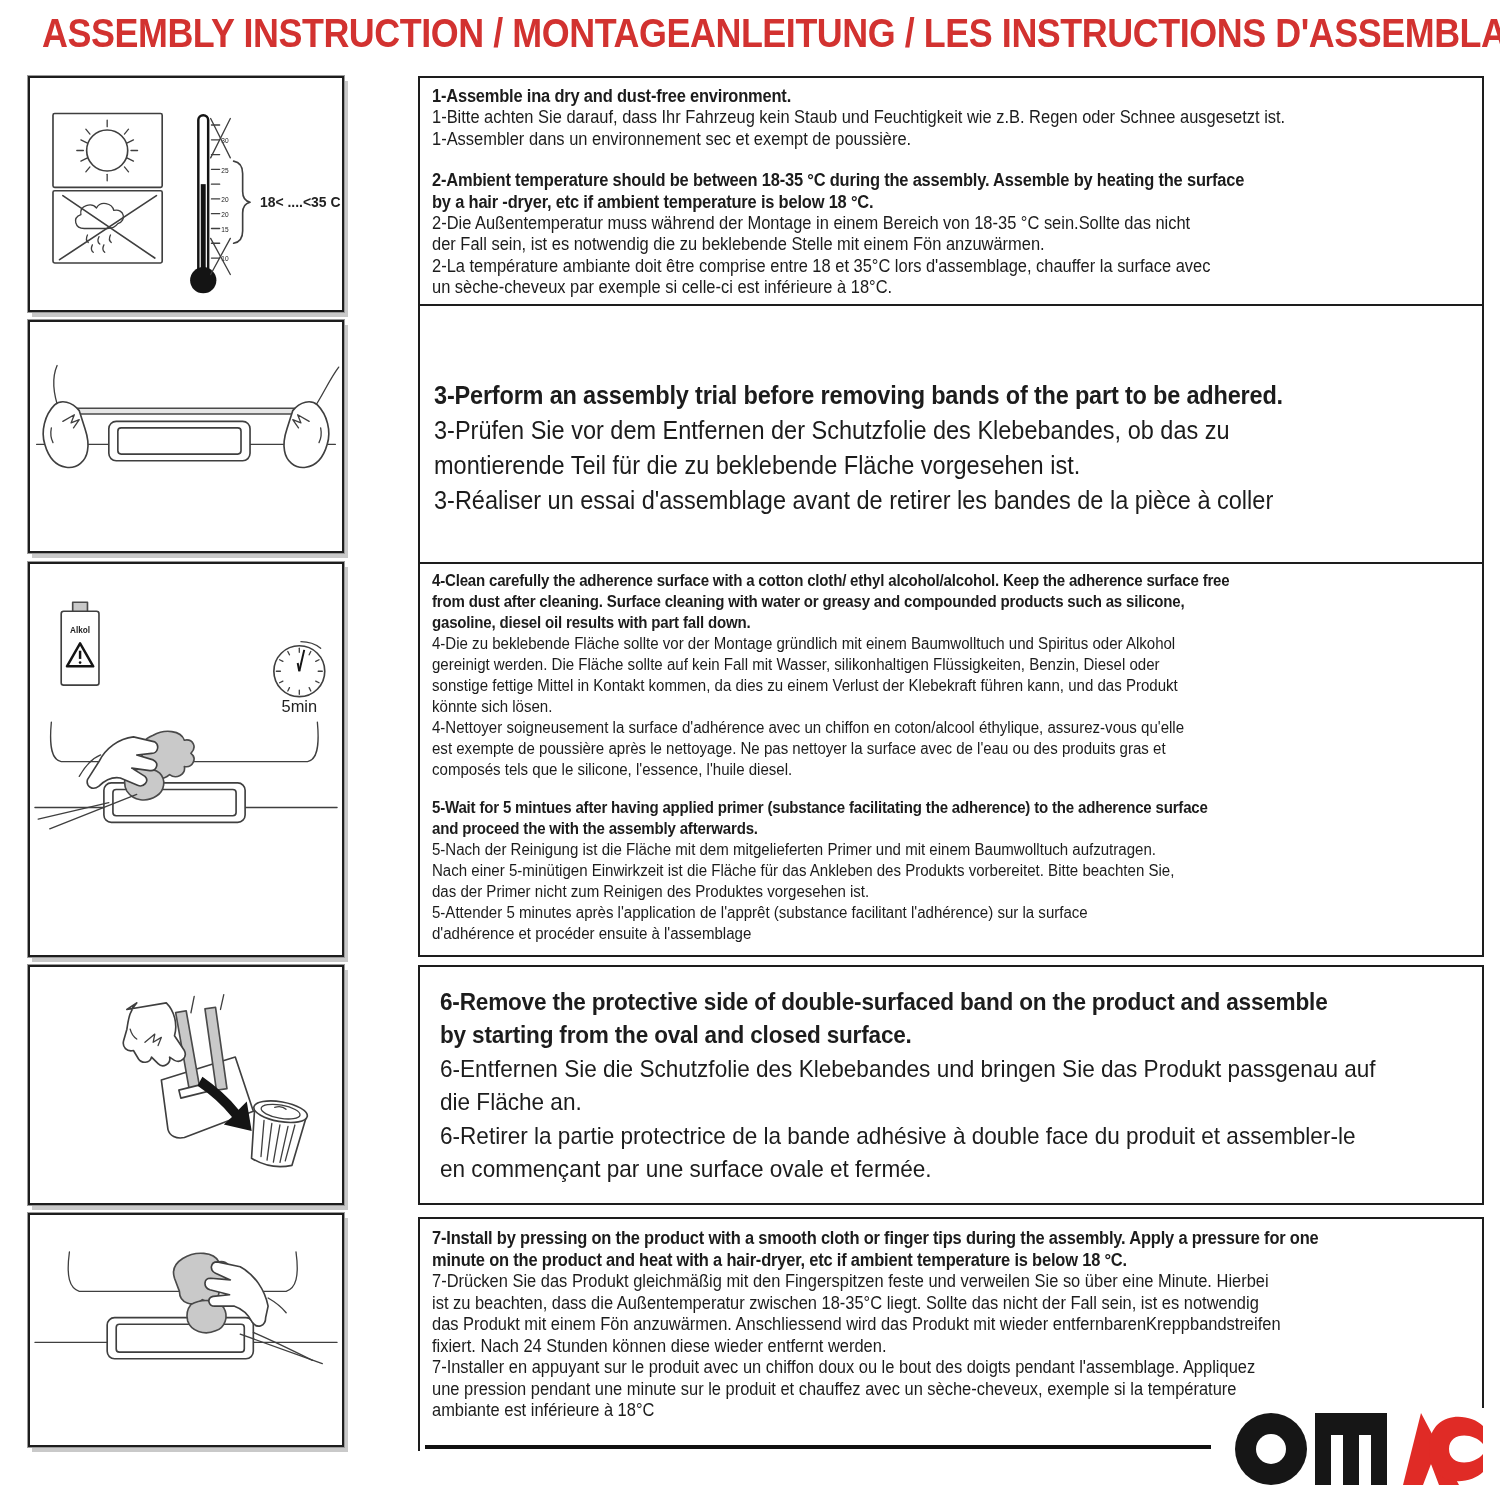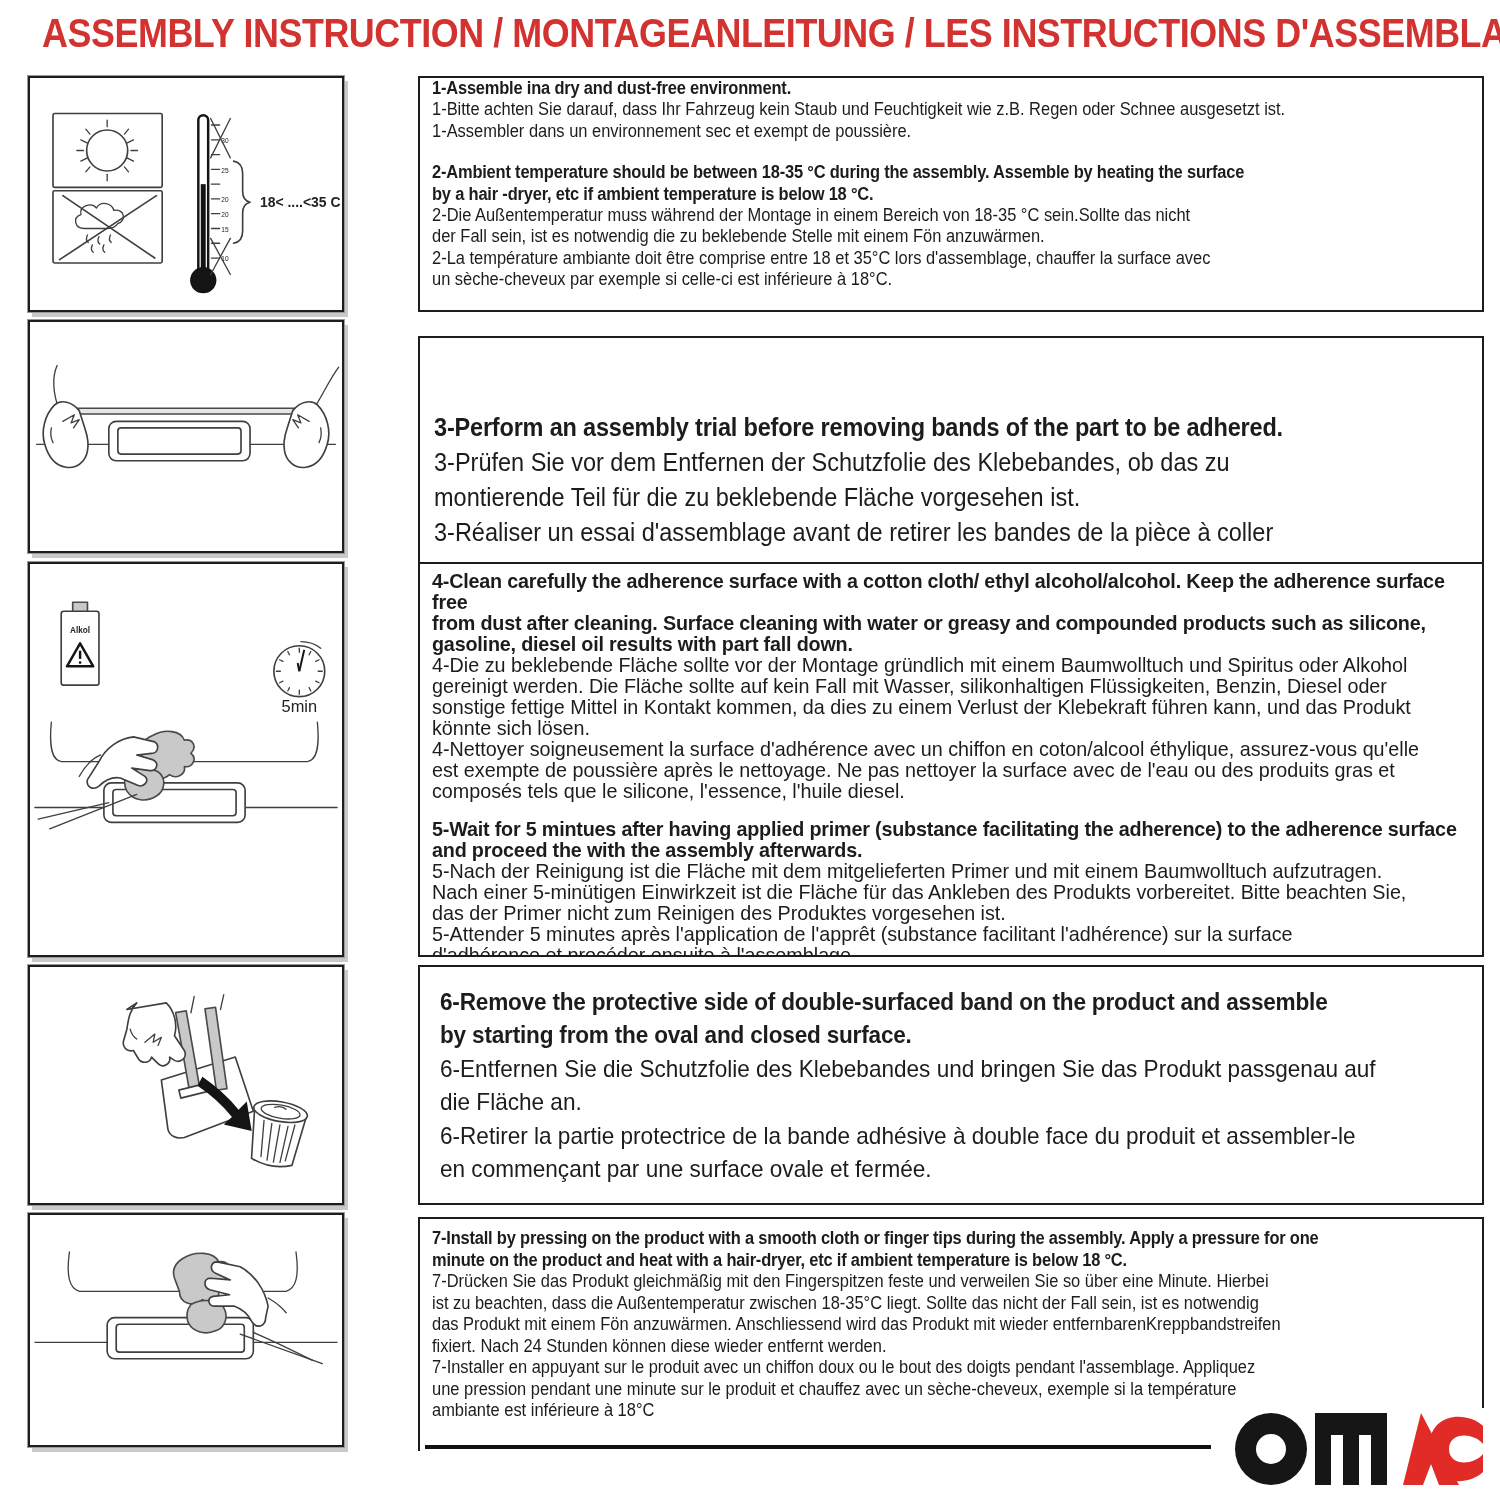--- a/index.html
+++ b/index.html
@@ -21,24 +21,24 @@
   .lbox svg{display:block;width:100%;height:100%}
   .tbox{
     position:absolute;left:418px;width:1066px;background:#fff;
     border:2px solid #1d1d1d;overflow:hidden;
   }
   .pad{padding:7px 12px}
   .condense{transform:scaleX(.94);transform-origin:0 0;width:106.3%}
   .tbox p{margin:0;white-space:pre-line}
   .tbox p.b{font-weight:bold;letter-spacing:-.2px}
   .tbox p.gap{margin-top:20px}
-  .s1 .pad{font-size:17.5px;line-height:21.4px;padding-top:0}
+  .s1 .pad{font-size:17.5px;line-height:21.4px;padding-top:8px}
   .s2{display:flex;align-items:center}
   .s2 .pad{font-size:25px;line-height:35px;padding-left:14px;padding-right:2px}
-  .s3 .pad{font-size:21px;line-height:21px;padding-top:6px}
+  .s3 .pad{font-size:16px;line-height:21px;padding-top:6px}
   .s3 p.gap{margin-top:17px}
   .s4{display:flex;align-items:center}
   .s4 .pad{font-size:24px;line-height:33.5px;padding-left:20px;padding-right:2px}
   .s5 .pad{font-size:17.5px;line-height:21.5px;padding-top:9px}
   .s5{border-bottom:none}
   .bottom-line{position:absolute;left:425px;top:1445px;width:786px;height:4px;background:#111}
   .logo{position:absolute;left:1233px;top:1408px;width:254px;height:82px;background:#fff;padding:2px}
   .logo svg{display:block;width:100%;height:100%}
   .sr{position:absolute;width:1px;height:1px;overflow:hidden;clip:rect(0 0 0 0);white-space:nowrap}
   .ln{fill:none;stroke:#3f3f3f;stroke-width:2;stroke-linecap:round;stroke-linejoin:round}
@@ -162,21 +162,21 @@
       <path class="lnt" d="M26,104 q-2,10 2,18"></path>
     </g>
 
     <g>
       <path class="wh" d="M350,76 c12,12 17,32 12,48 c-4,14 -12,26 -26,28 c-14,2 -24,-8 -26,-20 c-2,-10 0,-18 3,-27 l7,-22 c9,-11 22,-14 30,-7 z"></path>
       <path class="lnt" d="M340,96 l-14,-8 l4,10 l-10,-4 l7,10"></path>
       <path class="lnt" d="M354,104 q2,10 -2,18"></path>
     </g>
   </svg>
 </div>
-<div class="tbox s2" style="top:336px;height:287px">
+<div class="tbox s2" style="top:304px;height:287px">
   <div class="pad">
       <div class="condense">
         <p class="b">3-Perform an assembly trial before removing bands of the part to be adhered.</p>
         <p>3-Prüfen Sie vor dem Entfernen der Schutzfolie des Klebebandes, ob das zu
 montierende Teil für die zu beklebende Fläche vorgesehen ist.
 3-Réaliser un essai d'assemblage avant de retirer les bandes de la pièce à coller</p>
       </div>
     </div>
 </div>
 

